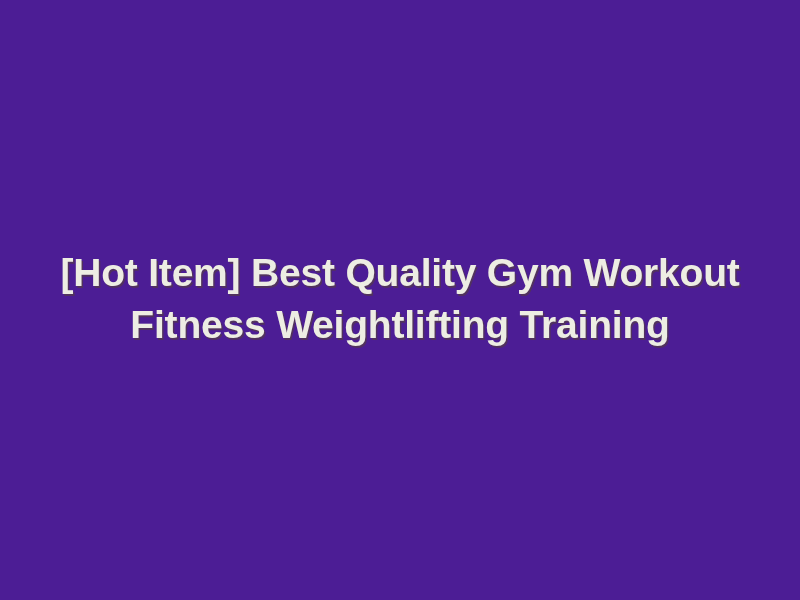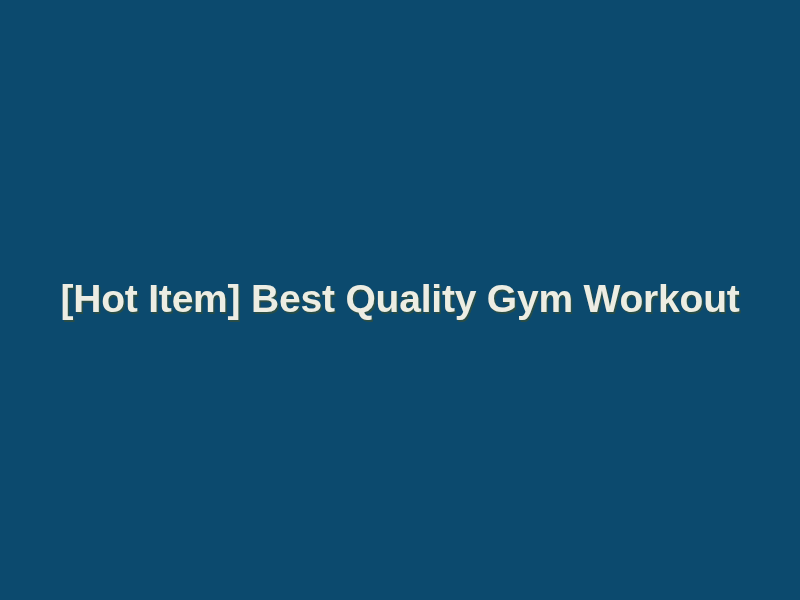--- a/index.html
+++ b/index.html
@@ -12,21 +12,21 @@
     width: 800px;
     height: 600px;
     overflow: hidden;
     font-family: "Liberation Sans", "DejaVu Sans", sans-serif;
   }
 
   #product-title-card {
     position: relative;
     width: 800px;
     height: 600px;
-    background: #0c4a6e;
+    background: #4c1d95;
     display: flex;
     align-items: center;
     justify-content: center;
     box-sizing: border-box;
     -webkit-font-smoothing: antialiased;
   }
 
   #title-block {
     width: 740px;
     text-align: center;
@@ -47,16 +47,17 @@
 </style>
 </head>
 <body>
 
 <div id="product-title-card">
 
   <div id="title-block">
 
     <span class="title-line">[Hot Item] Best Quality Gym Workout</span>
 
+    <span class="title-line">Fitness Weightlifting Training</span>
 
 
   </div>
 </div>
 
 </body></html>

